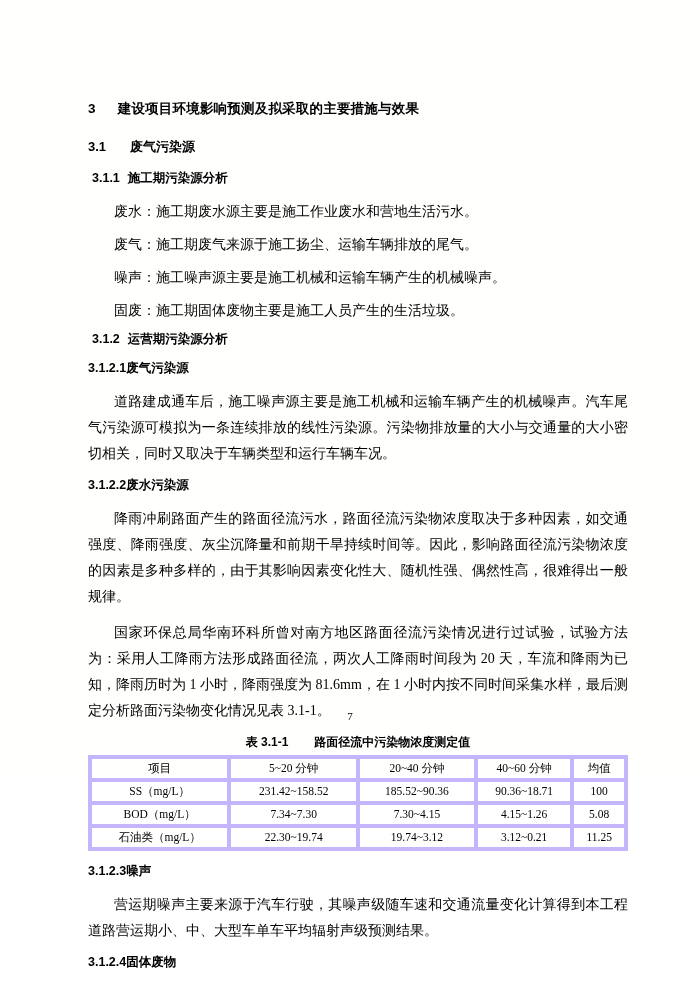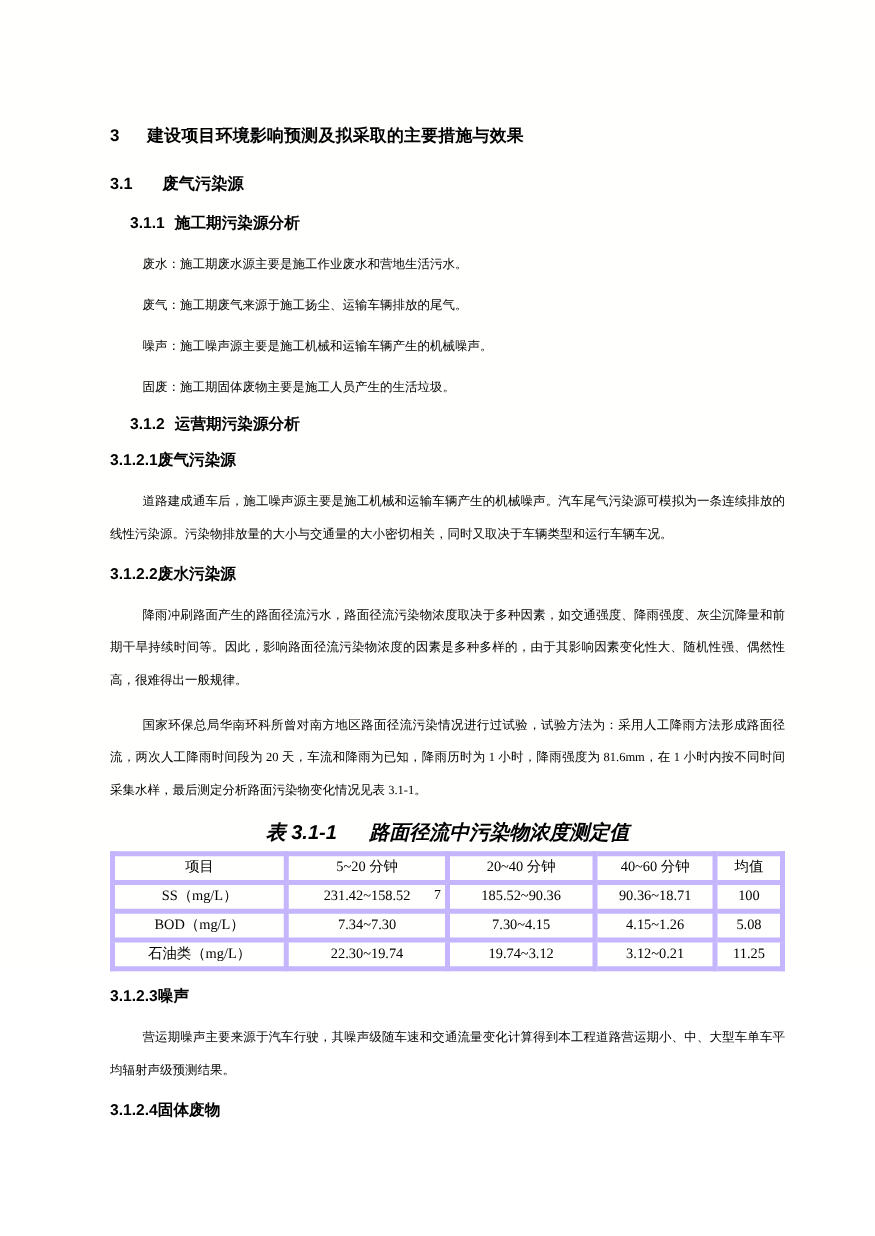--- a/index.html
+++ b/index.html
@@ -35,46 +35,45 @@
     font-family: "Liberation Sans", "DejaVu Sans", sans-serif;
     font-weight: bold;
     font-size: 13px;
     margin: 0 0 14px 0;
   }
   .h2 .num { margin-right: 24px; }
   .h3 {
     font-family: "Liberation Sans", "DejaVu Sans", sans-serif;
     font-weight: bold;
     font-size: 12.5px;
-    margin: 0 0 12px 16px;
+    margin: 0 0 12px 4px;
   }
   .h3 .num { margin-right: 8px; }
   .h4 {
     font-family: "Liberation Sans", "DejaVu Sans", sans-serif;
     font-weight: bold;
     font-size: 12.5px;
     margin: 0 0 12px 0;
   }
   .h4 .num { }
   .para {
-    font-size: 10px;
+    font-size: 14px;
     line-height: 26px;
     margin: 0 0 10px 0;
     text-indent: 26px;
     text-align: justify;
     text-justify: inter-ideograph;
   }
   .para.tight { margin-bottom: 7px; }
   .table-caption {
     font-family: "Liberation Sans", "DejaVu Sans", sans-serif;
     font-weight: bold;
-    font-size: 16px;
+    font-size: 12px;
     text-align: center;
     margin: 6px 0 4px 0;
-    font-style: italic;
   }
   .table-caption .cap-num { margin-right: 26px; }
   table.data {
     width: 100%;
     border-collapse: collapse;
     font-size: 11.5px;
     font-family: "Liberation Serif", "DejaVu Serif", serif;
     table-layout: fixed;
   }
   table.data td, table.data th {

